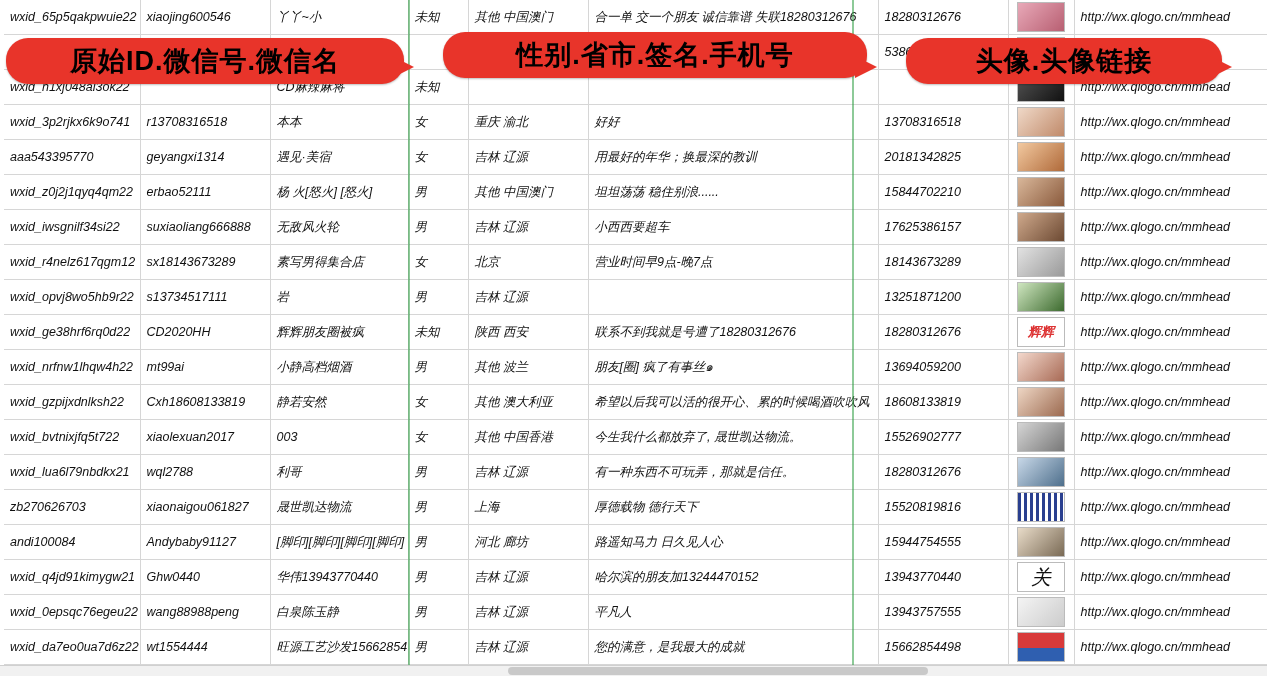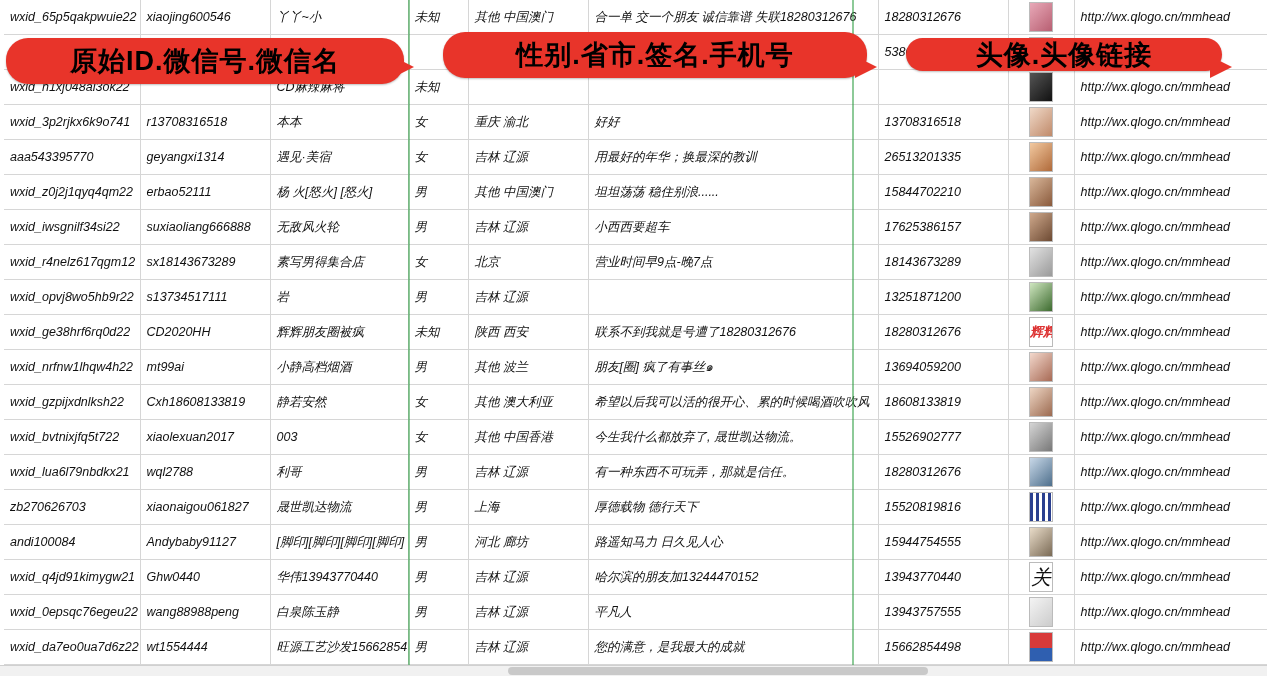--- a/index.html
+++ b/index.html
@@ -50,21 +50,21 @@
   col.c5 { width: 290px; }
   col.c6 { width: 130px; }
   col.c7 { width: 66px; }
   col.c8 { width: 250px; }
 
   td.avatar-cell {
     padding: 0;
     text-align: center;
   }
   .avatar {
-    width: 24px;
+    width: 48px;
     height: 30px;
     display: inline-block;
     border: 1px solid #bbb;
     box-sizing: border-box;
     vertical-align: middle;
     position: relative;
     overflow: hidden;
   }
   td.url-cell {
     color: #111;
@@ -105,21 +105,21 @@
     left: 443px;
     top: 32px;
     width: 424px;
     height: 46px;
     font-size: 27px;
   }
   #banner-right {
     left: 906px;
     top: 38px;
     width: 316px;
-    height: 33px;
+    height: 46px;
     font-size: 27px;
   }
   .banner-tail {
     position: absolute;
     width: 0;
     height: 0;
   }
   #tail-left {
     left: 392px;
     top: 56px;
@@ -228,21 +228,21 @@
         <td class="url-cell">http://wx.qlogo.cn/mmhead</td>
       </tr>
 
       <tr>
         <td>aaa543395770</td>
         <td>geyangxi1314</td>
         <td>遇见·美宿</td>
         <td>女</td>
         <td>吉林 辽源</td>
         <td>用最好的年华；换最深的教训</td>
-        <td>26513201335</td>
+        <td>20181342825</td>
         <td class="avatar-cell"><span class="avatar" style="background:linear-gradient(135deg,#f2c9a0,#b06a3a);"></span></td>
         <td class="url-cell">http://wx.qlogo.cn/mmhead</td>
       </tr>
 
       <tr>
         <td>wxid_z0j2j1qyq4qm22</td>
         <td>erbao52111</td>
         <td>杨 火[怒火] [怒火]</td>
         <td>男</td>
         <td>其他 中国澳门</td>

